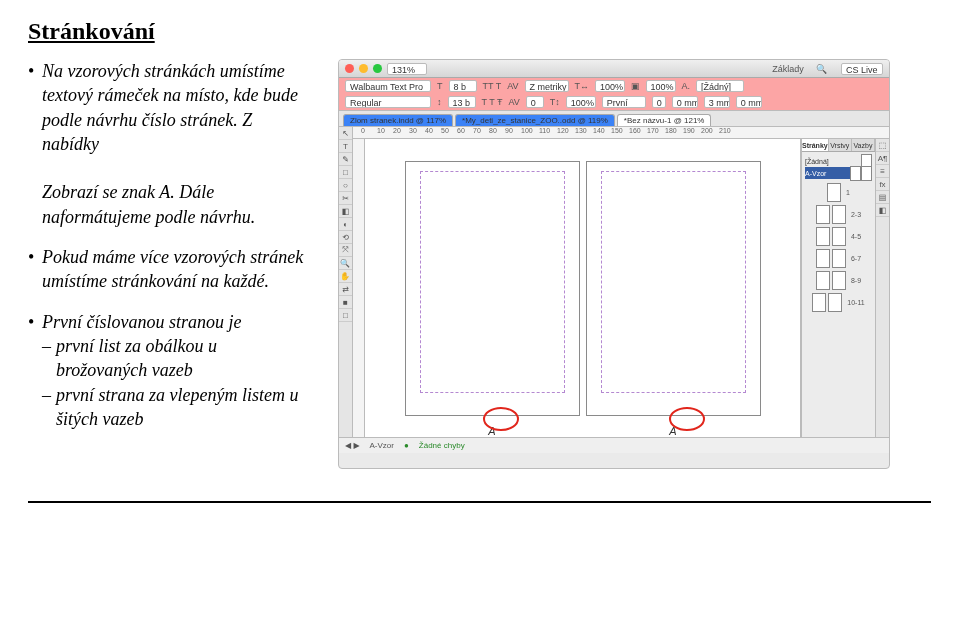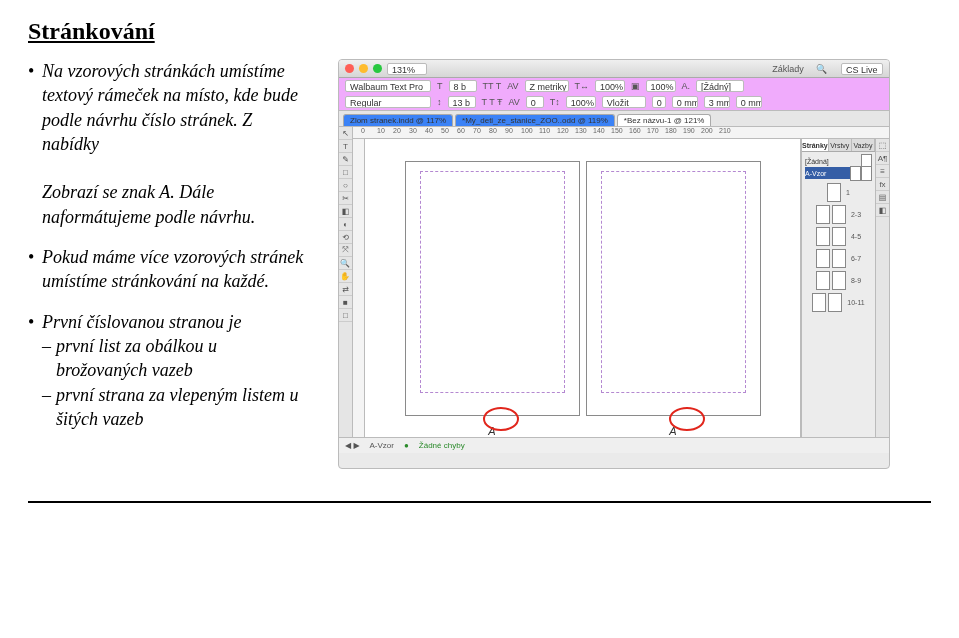--- a/index.html
+++ b/index.html
@@ -13,21 +13,21 @@
   .left > ul > li::before { content:"•"; position:absolute; left:0; top:0; font-style:normal; }
   .left li li { padding-left:14px; position:relative; font-style:italic; }
   .left li li::before { content:"–"; position:absolute; left:0; top:0; font-style:normal; }
   .right { flex:1; }
   .shot { width:552px; height:410px; background:#eaeaea; border:1px solid #bbb; border-radius:4px; position:relative; font-family:"Lucida Grande",Arial,sans-serif; font-style:normal; font-size:9px; color:#333; overflow:hidden; }
   
   .tbar { height:18px; background:linear-gradient(#efefef,#d6d6d6); border-bottom:1px solid #aaa; display:flex; align-items:center; padding:0 6px; gap:5px; }
   .dot { width:9px; height:9px; border-radius:50%; }
   .d1{background:#ff5f57;} .d2{background:#febc2e;} .d3{background:#28c840;}
   
-  .cbar { background:#f0abfc; border-bottom:1px solid #bbb; }
+  .cbar { background:#fca5a5; border-bottom:1px solid #bbb; }
   .row { display:flex; align-items:center; gap:6px; padding:2px 6px; height:16px; }
   .fld { background:#fff; border:1px solid #bbb; border-radius:2px; padding:0 4px; height:12px; line-height:12px; white-space:nowrap; overflow:hidden; }
   .lbl { color:#555; }
   .right-push { margin-left:auto; }
   
   .tabs { display:flex; height:16px; background:#e6e6e6; border-bottom:1px solid #bbb; align-items:flex-end; padding-left:4px; gap:2px; }
   .tab { padding:1px 6px; border:1px solid #aaa; border-bottom:none; border-top-left-radius:3px; border-top-right-radius:3px; background:#3b82f6; font-size:8px; white-space:nowrap; }
   .tab.active { background:#fff; }
   
   .ws { display:flex; height:310px; }
@@ -120,21 +120,21 @@
           </div>
           <div class="row">
             <span class="fld" style="width:86px">Regular</span>
             <span class="lbl">↕</span>
             <span class="fld" style="width:28px">13 b</span>
             <span class="lbl">T T Ŧ</span>
             <span class="lbl">AV</span>
             <span class="fld" style="width:18px">0</span>
             <span class="lbl">T↕</span>
             <span class="fld" style="width:30px">100%</span>
-            <span class="fld" style="width:44px">Vložit</span>
+            <span class="fld" style="width:44px">První</span>
             <span class="fld" style="width:14px">0</span>
             <span class="fld" style="width:26px">0 mm</span>
             <span class="fld" style="width:26px">3 mm</span>
             <span class="fld" style="width:26px">0 mm</span>
           </div>
         </div>
 
         <div class="tabs">
           <div class="tab">Zlom stranek.indd @ 117%</div>
           <div class="tab">*My_deti_ze_stanice_ZOO..odd @ 119%</div>

